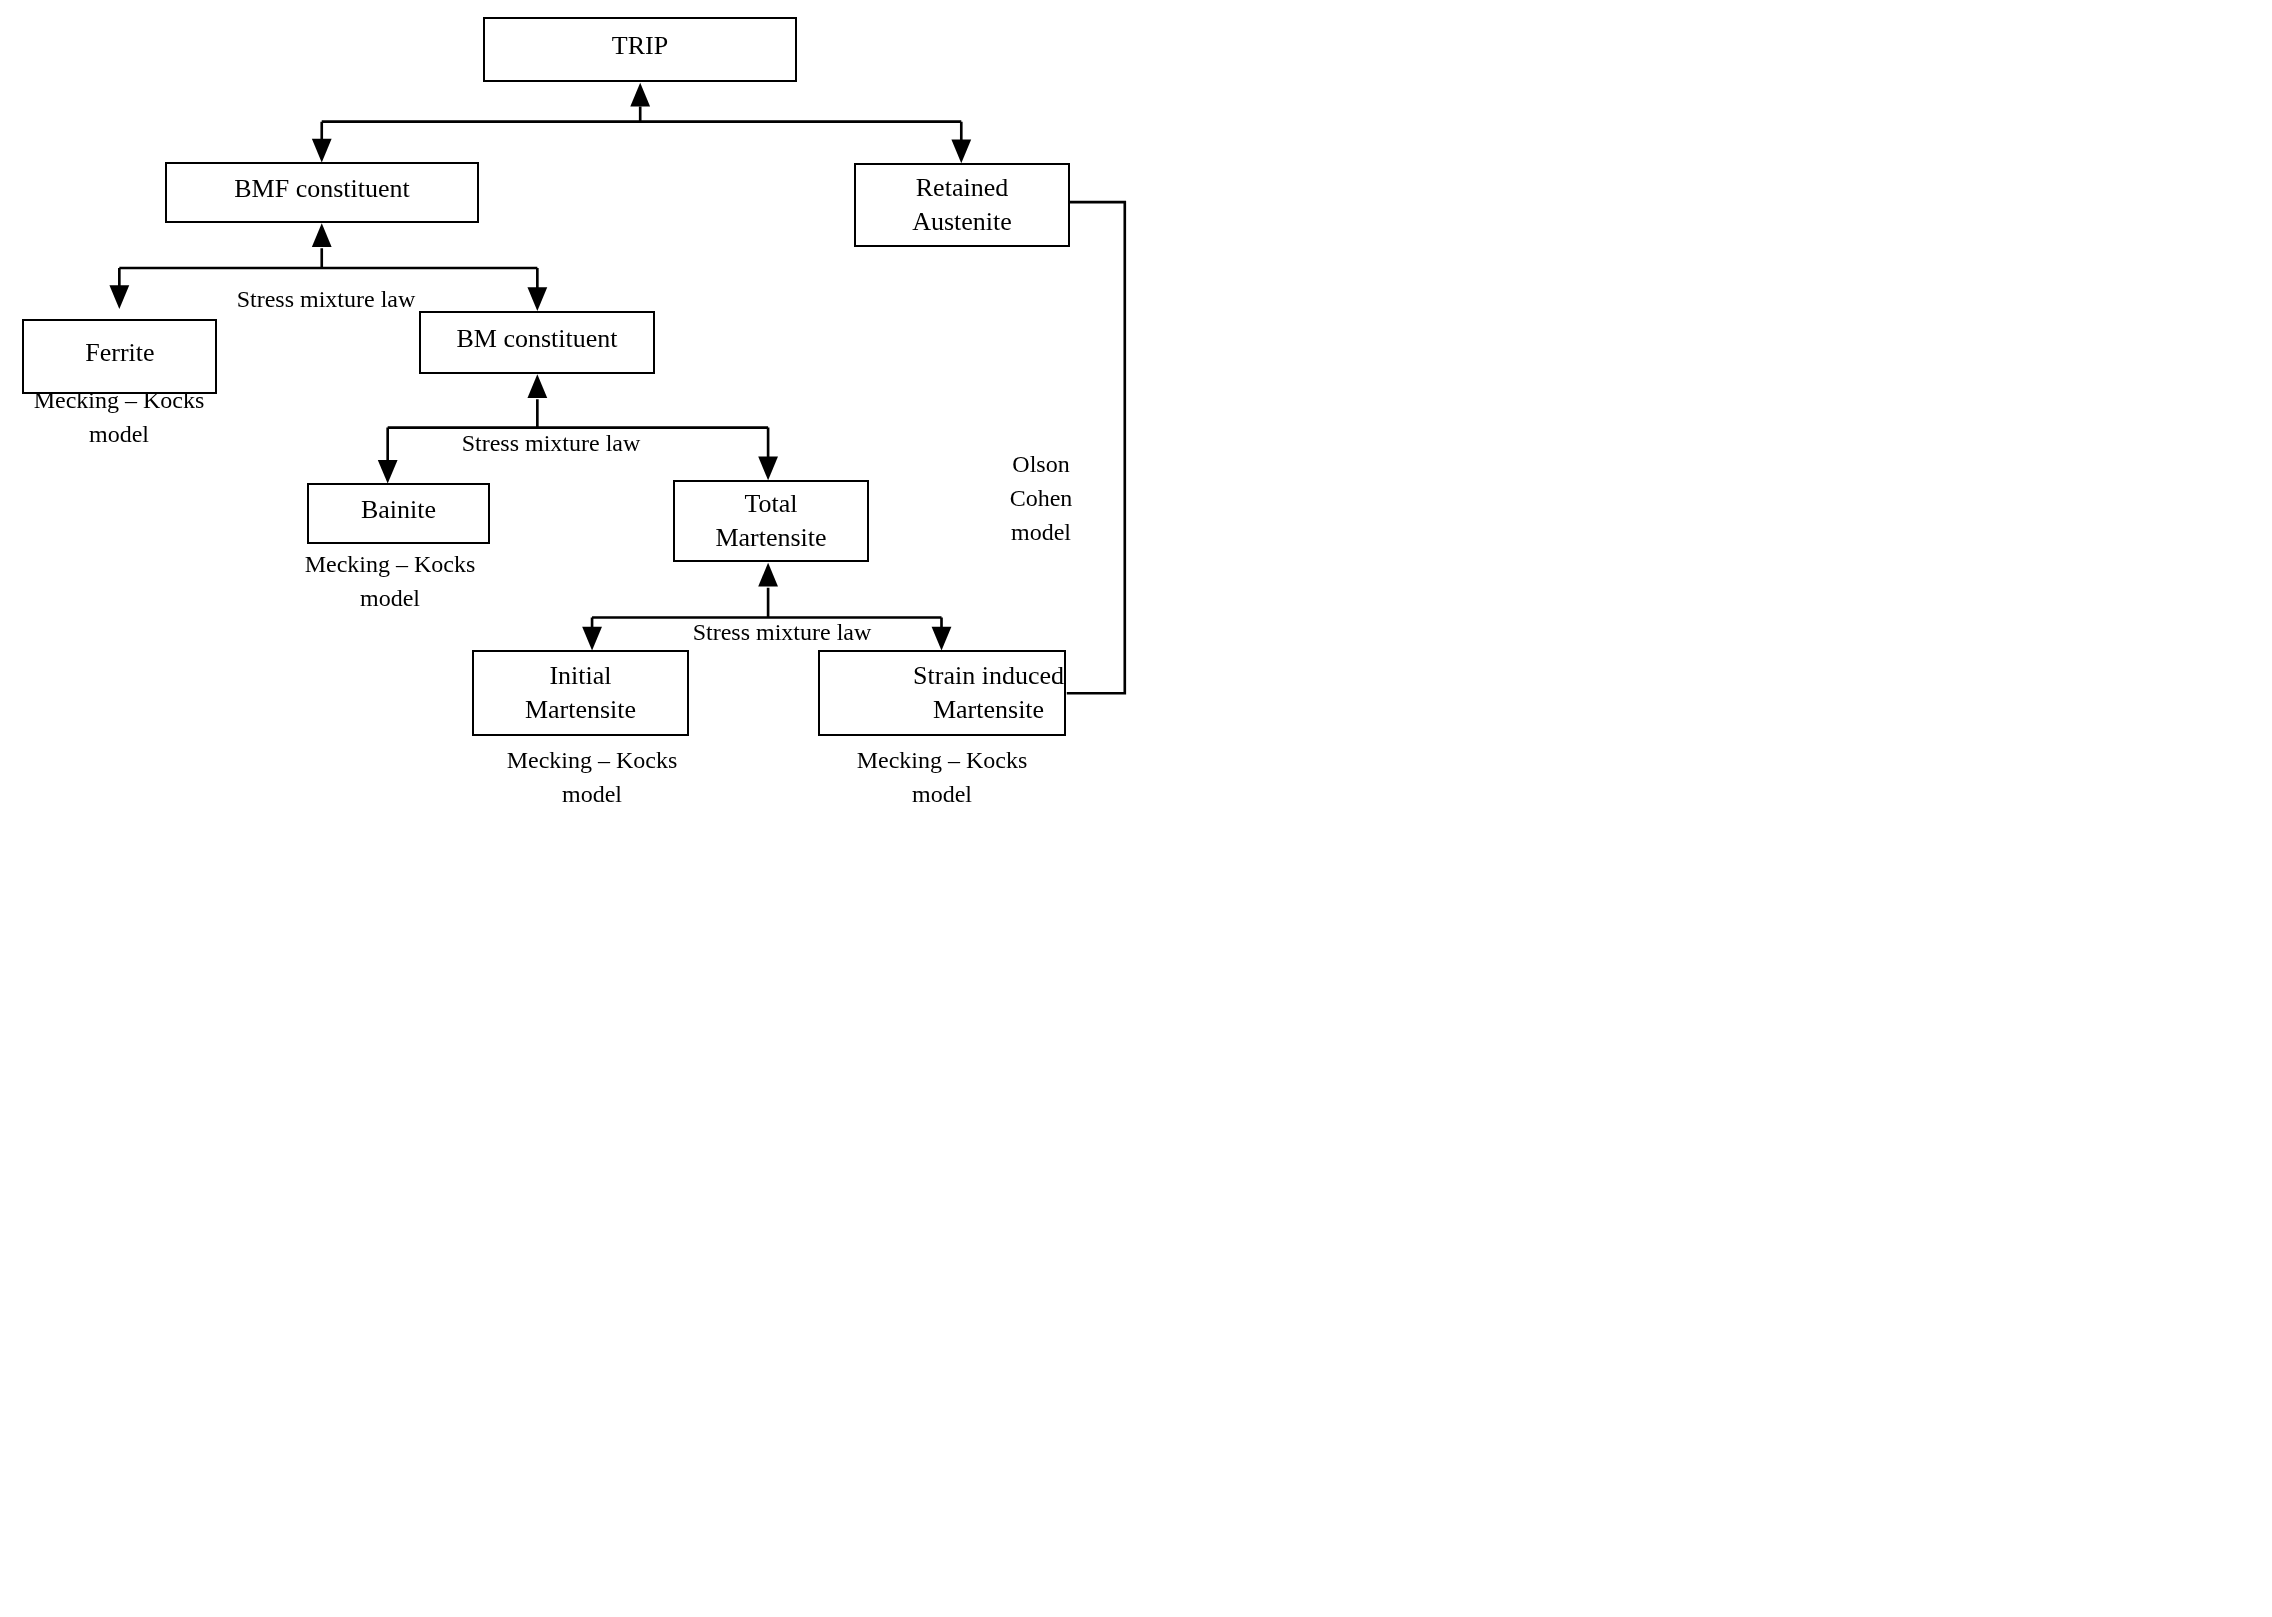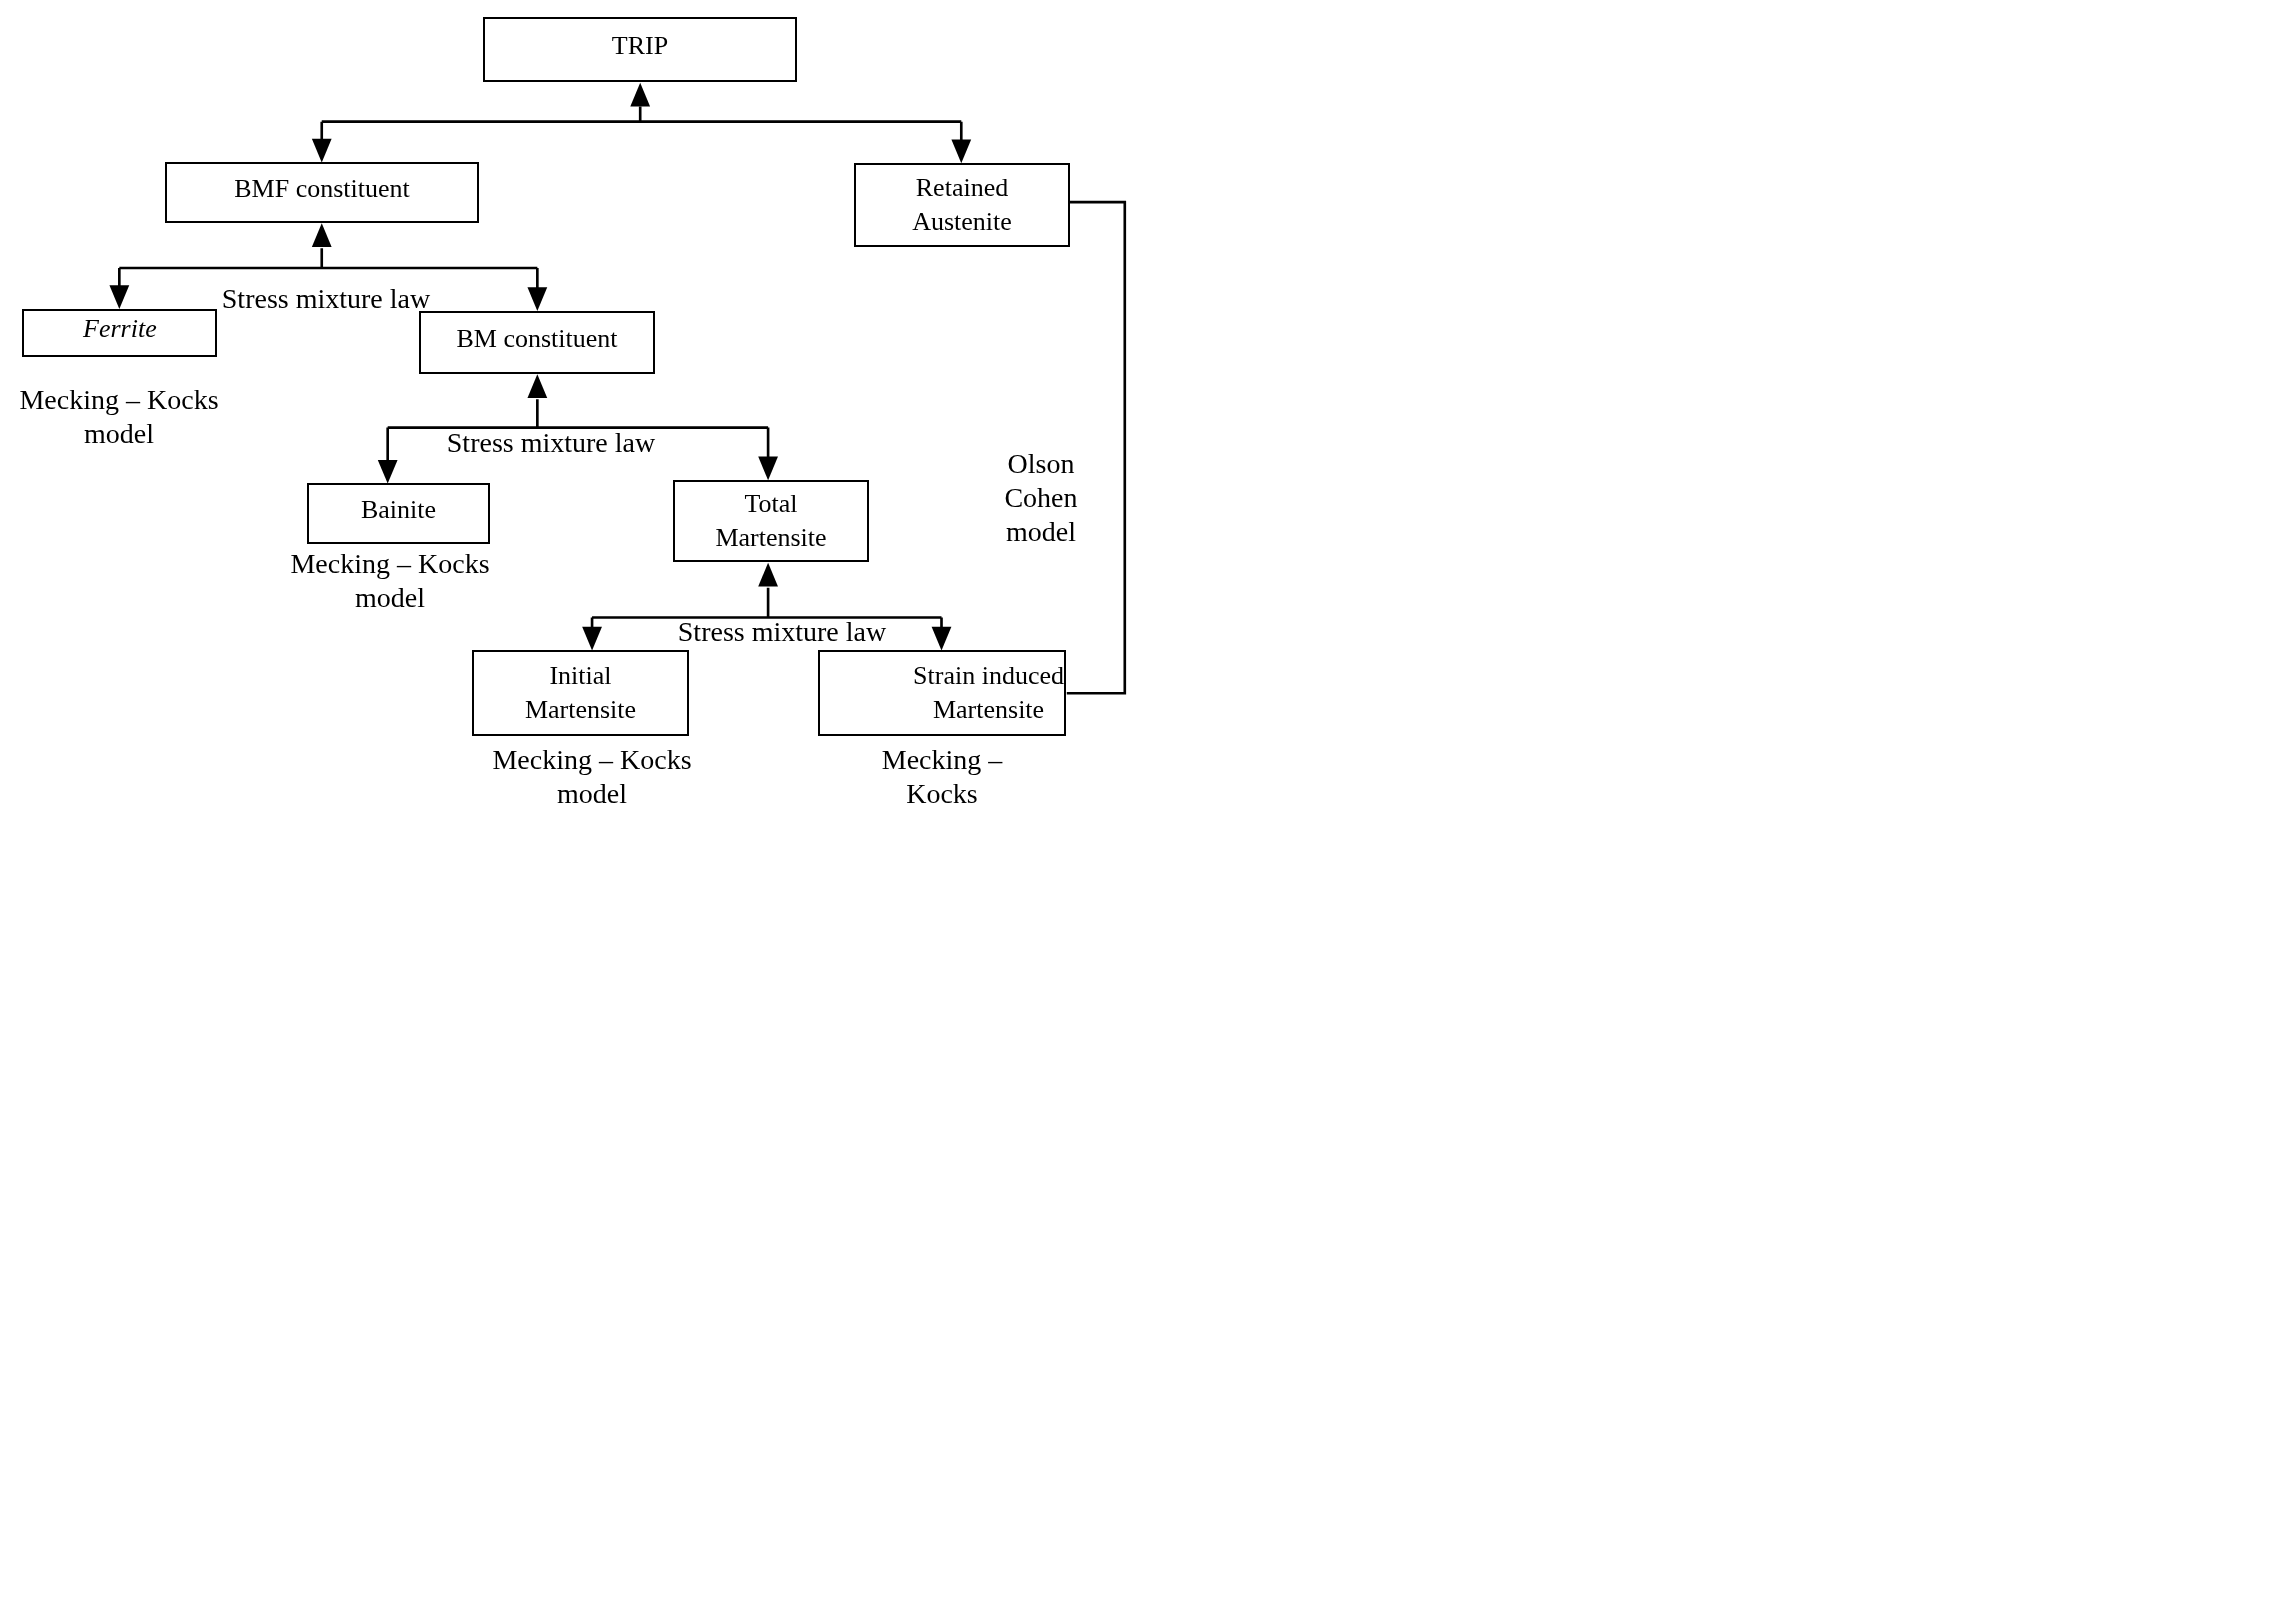--- a/index.html
+++ b/index.html
@@ -31,21 +31,21 @@
   .node .node-label {
     font-size: 26px;
     line-height: 34px;
     white-space: pre-line;
   }
   .node.nudge .node-label { padding-bottom: 8px; }
   .ann {
     position: absolute;
     transform: translateX(-50%);
     text-align: center;
-    font-size: 28px;
+    font-size: 24px;
     line-height: 34px;
     white-space: pre-line;
   }
 </style>
 </head>
 <body>
 
 <div class="canvas">
 
   <svg class="connector-layer" viewBox="0 0 1723 1226" xmlns="http://www.w3.org/2000/svg">
@@ -78,21 +78,21 @@
 
   <div class="node nudge" style="left:165px; top:162px; width:314px; height:61px;">
     <span class="node-label">BMF constituent</span>
   </div>
 
   <div class="node" style="left:854px; top:163px; width:216px; height:84px;">
     <span class="node-label">Retained
 Austenite</span>
   </div>
 
-  <div class="node nudge" style="left:22.4px; top:309px; width:195px; height:48px;font-style:italic;">
+  <div class="node nudge" style="left:22.4px; top:319px; width:195px; height:75px;">
     <span class="node-label">Ferrite</span>
   </div>
 
   <div class="node nudge" style="left:419px; top:311px; width:236px; height:63px;">
     <span class="node-label">BM constituent</span>
   </div>
 
   <div class="node nudge" style="left:307px; top:483px; width:183px; height:61px;">
     <span class="node-label">Bainite</span>
   </div>

